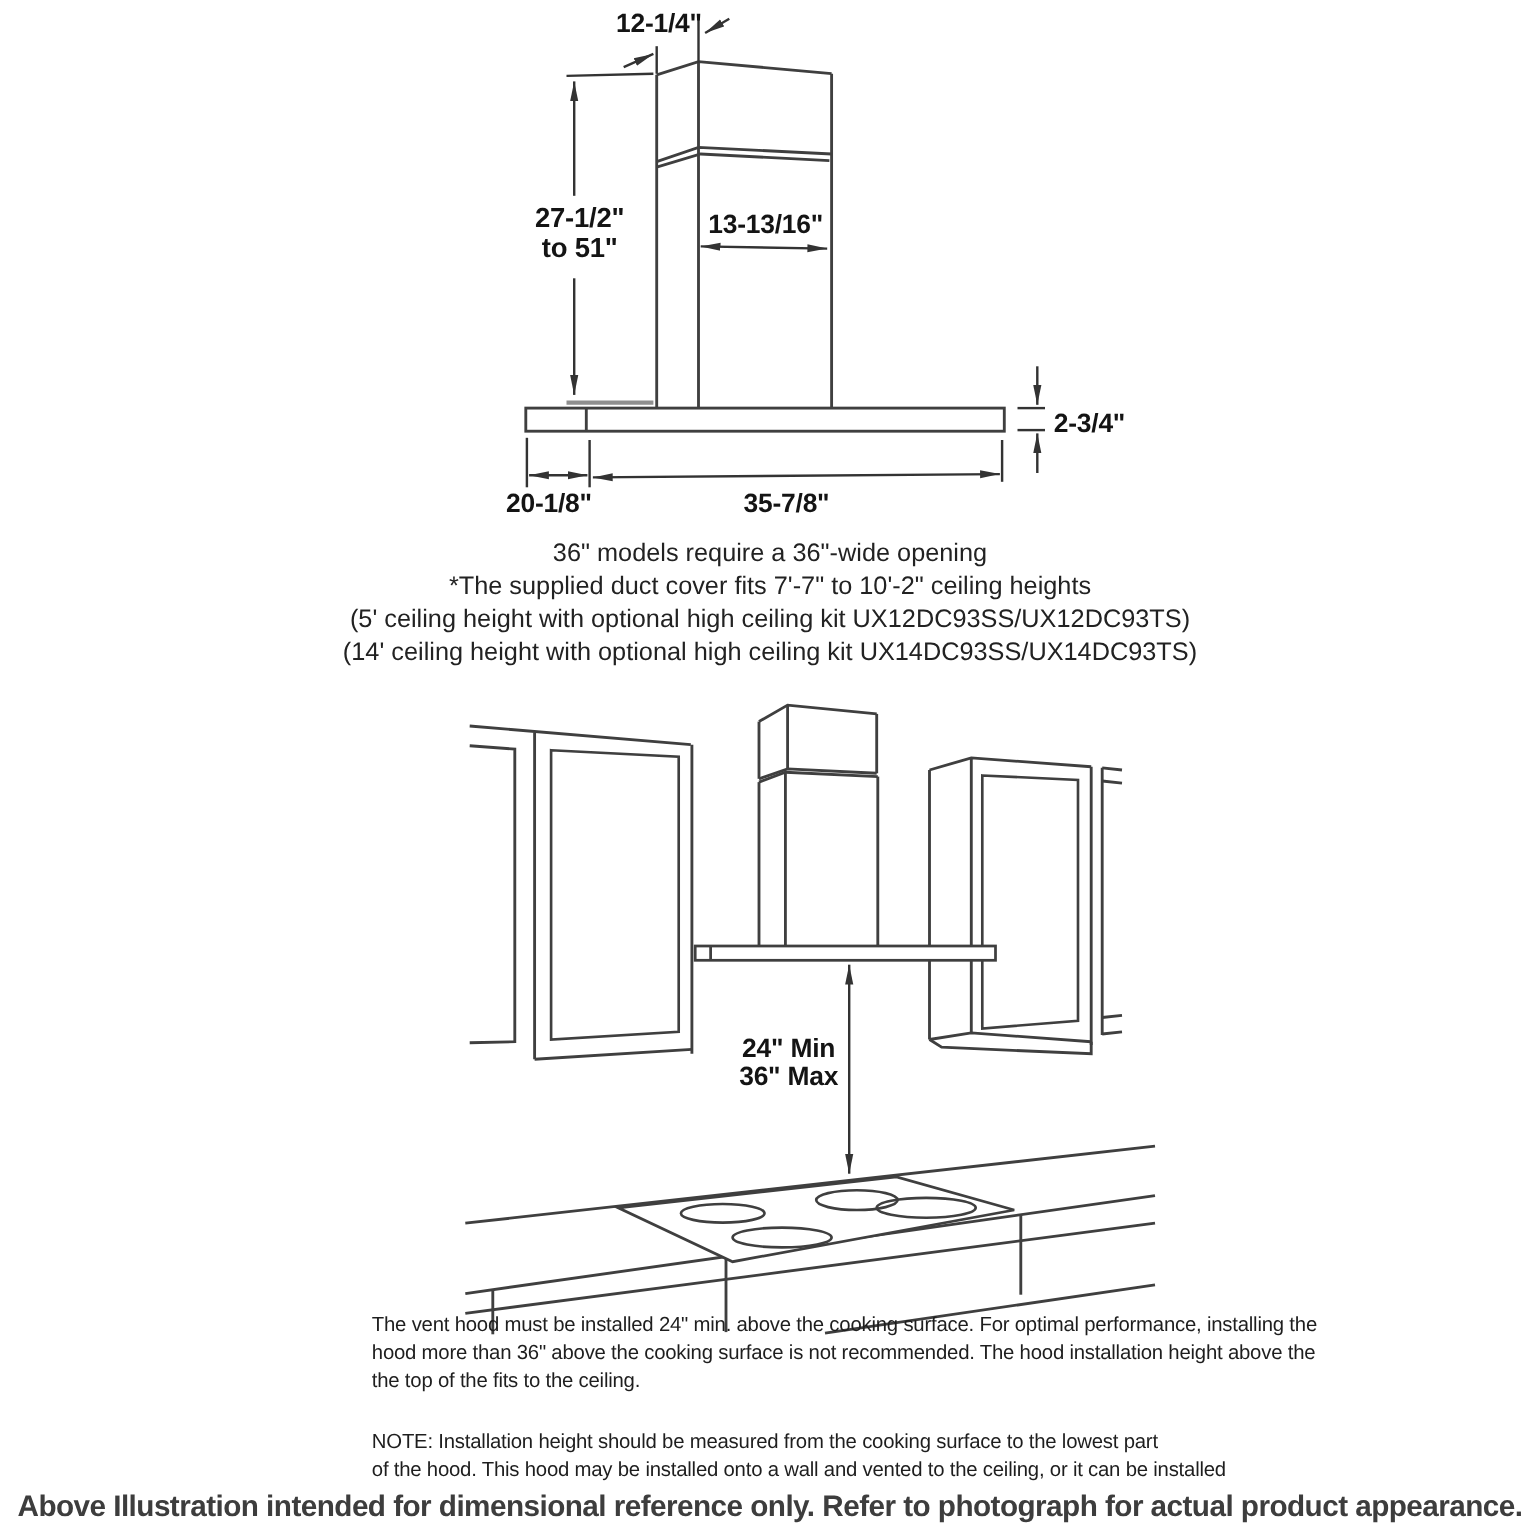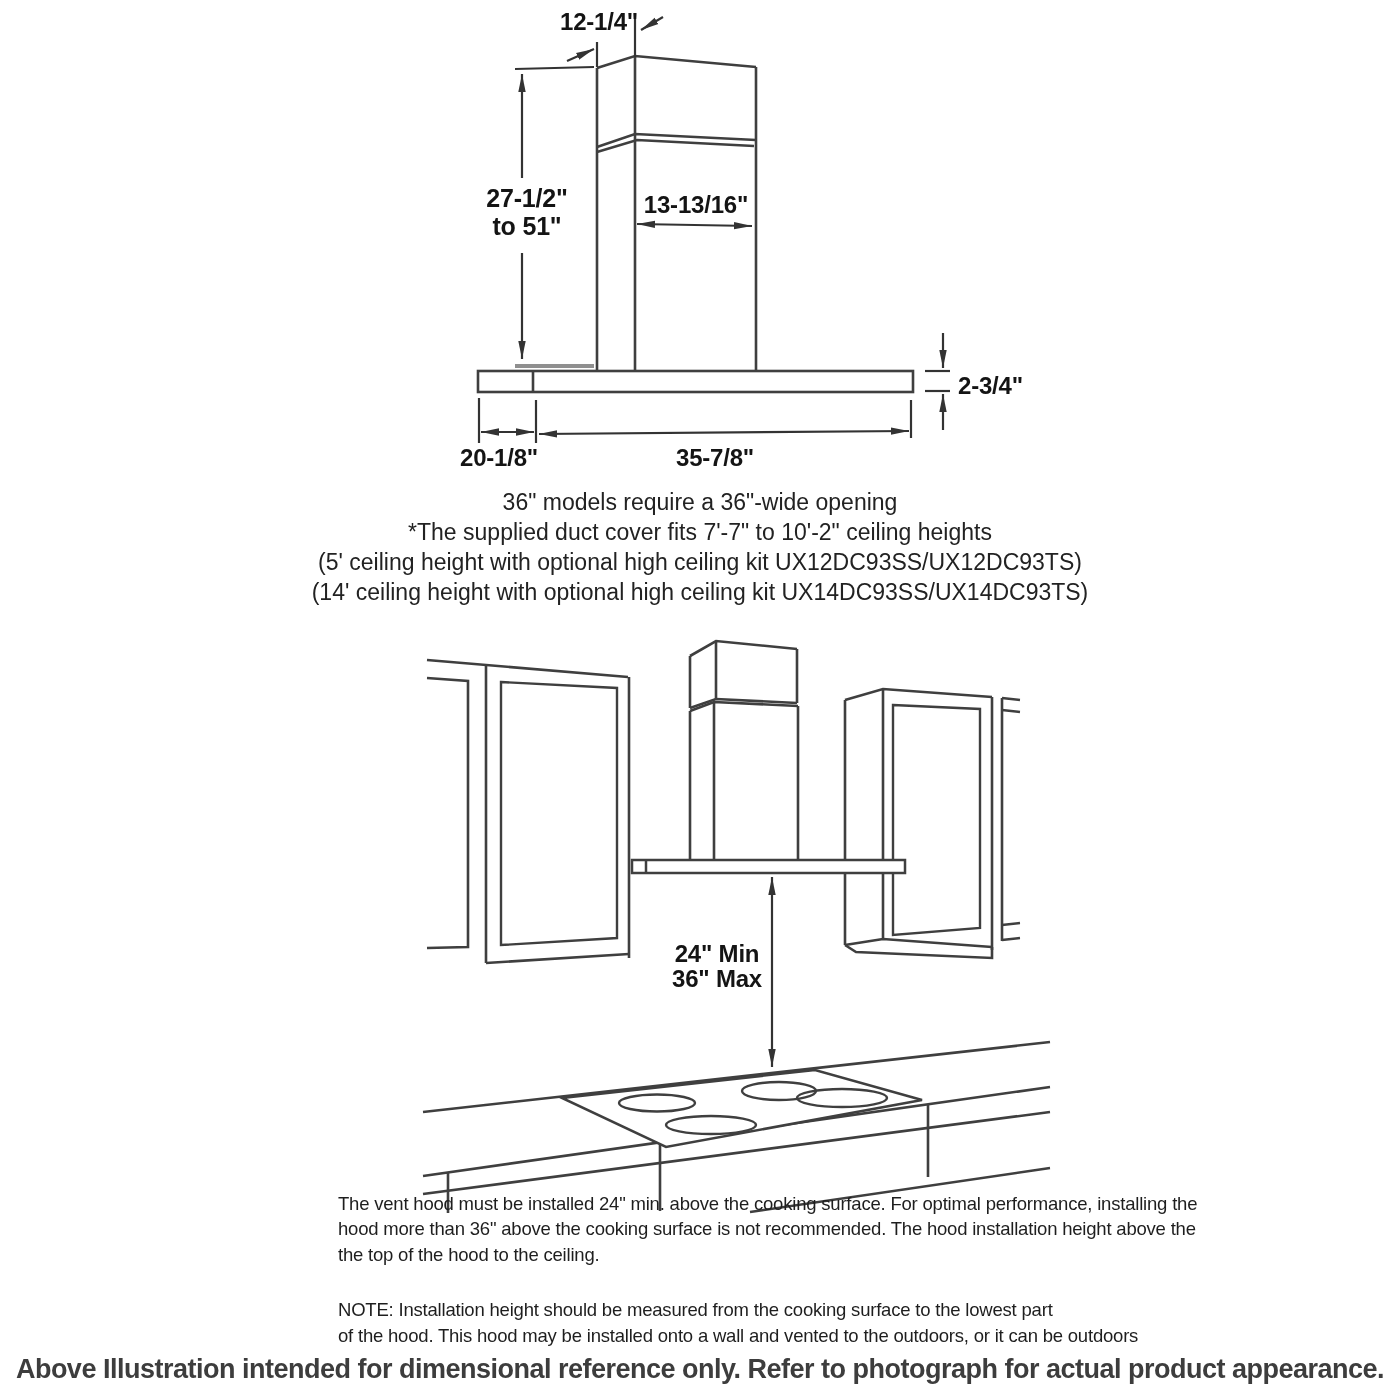--- a/index.html
+++ b/index.html
@@ -165,23 +165,23 @@
   </svg>
 
   <div class="dim center" style="left:637px;top:941px;width:160px;line-height:25px;">
     <div>24" Min</div>
     <div>36" Max</div>
   </div>
 
   <div class="bodytext" style="top:1191px;">
     <div>The vent hood must be installed 24" min. above the cooking surface. For optimal performance, installing the</div>
     <div>hood more than 36" above the cooking surface is not recommended. The hood installation height above the</div>
-    <div>the top of the hood to the ceiling.</div>
+    <div>the top of the fits to the ceiling.</div>
   </div>
 
   <div class="bodytext" style="top:1297px;line-height:26.2px;">
     <div>NOTE: Installation height should be measured from the cooking surface to the lowest part</div>
-    <div>of the hood. This hood may be installed onto a wall and vented to the outdoors, or it can be outdoors</div>
+    <div>of the hood. This hood may be installed onto a wall and vented to the ceiling, or it can be installed</div>
   </div>
 
   <div class="footer">Above Illustration intended for dimensional reference only. Refer to photograph for actual product appearance.</div>
 
 </div>
 
 </body></html>

